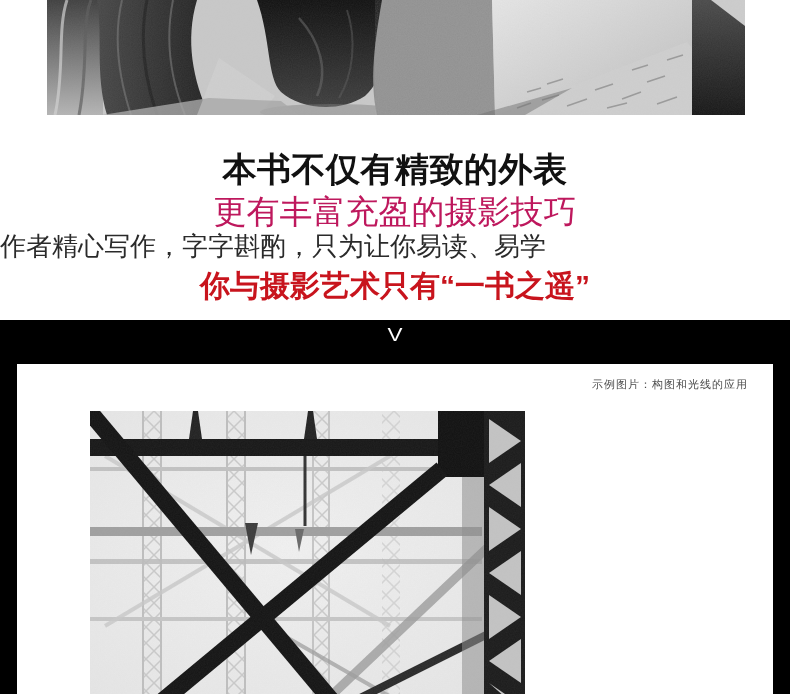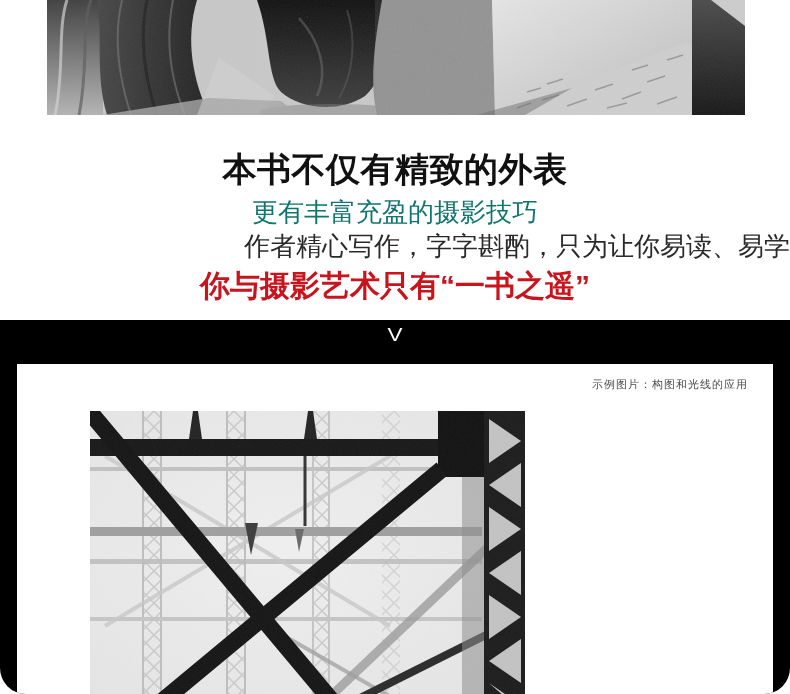--- a/index.html
+++ b/index.html
@@ -1,36 +1,35 @@
 <!DOCTYPE html>
 <html><head>
 <meta charset="utf-8">
 <style>
   * { margin:0; padding:0; box-sizing:border-box; }
   html,body { background:#ffffff; }
   .page {
     position:relative; width:790px; height:694px; margin:0 auto;
     background:#ffffff; overflow:hidden;
     font-family:"Liberation Sans","DejaVu Sans",sans-serif;
-    border-radius:26px;
   }
   
   .hero-photo { position:absolute; left:47px; top:0; width:698px; height:115px; overflow:hidden; }
   .hero-photo svg { display:block; }
   
   .intro-title {
     position:absolute; top:148px; left:0; width:790px; text-align:center;
     font-size:34px; line-height:42px; font-weight:700; color:#111111; letter-spacing:0.5px;
   }
   .intro-subtitle {
     position:absolute; top:196px; left:0; width:790px; text-align:center;
-    font-size:26px; line-height:32px; font-weight:400; color:#0f766e;
+    font-size:33px; line-height:32px; font-weight:400; color:#be185d;
   }
   .intro-description {
-    position:absolute; top:230px; left:0; width:790px; text-align:right;
+    position:absolute; top:230px; left:0; width:790px; text-align:left;
     font-size:26px; line-height:32px; font-weight:400; color:#2a2a2a;
   }
   .intro-highlight {
     position:absolute; top:270px; left:0; width:790px; text-align:center;
     font-size:30px; line-height:31px; font-weight:700; color:#c8141d;
   }
   
   .black-section {
     position:absolute; top:320px; left:0; width:790px; height:374px; background:#000000;
   }

